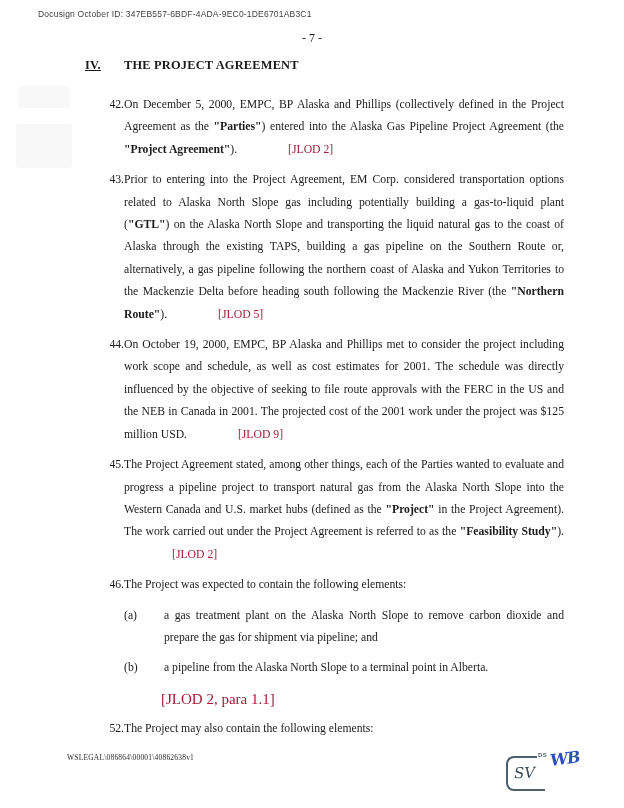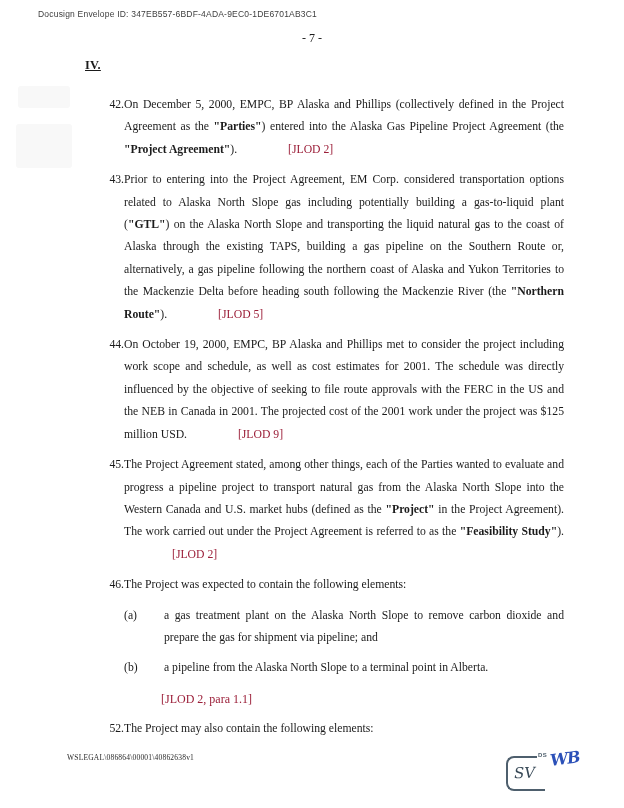--- a/index.html
+++ b/index.html
@@ -39,21 +39,21 @@
   .para, .subitem {
     display: flex; font-size: 11.7px; line-height: 22.4px;
     margin: 0 0 8px 0;
   }
   .pnum { width: 39px; flex: none; text-align: right; }
   .pbody { width: 440px; text-align: justify; }
   .subitem { margin-left: 39px; }
   .slabel { width: 40px; flex: none; }
   .sbody { width: 400px; text-align: justify; }
   .citation-line {
-    margin: 0 0 8px 39px; font-size: 12px; line-height: 22.4px;
+    margin: 0 0 8px 39px; font-size: 15px; line-height: 22.4px;
     color: var(--red);
     padding-left: 37px;
   }
   .b { font-weight: bold; }
   .red { color: var(--red); padding-left: 48px; }
 
   .footer-ref {
     position: absolute; left: 67px; top: 753px;
     font-size: 7.5px; color: #2a2a2a; letter-spacing: 0.2px;
   }
@@ -83,27 +83,28 @@
     font-size: 16px; color: var(--ink);
     letter-spacing: -1px; transform: rotate(-8deg);
   }
 </style>
 </head>
 <body style="--red: #9b1e38; --ink: #2b50b8; --stamp: #4e5f6d;">
 
 <div class="smudge s1"></div>
 <div class="smudge s2"></div>
 
-<div class="docusign-line">Docusign Envelope ID: 347EB557-6BDF-4ADA-9EC0-1DE6701AB3C1</div>
+<div class="docusign-line">Docusign October ID: 347EB557-6BDF-4ADA-9EC0-1DE6701AB3C1</div>
 
 <div class="page-number">- 7 -</div>
 
 <div class="content">
   <div class="heading">
     <span class="hnum">IV.</span>
+    <span>THE PROJECT AGREEMENT</span>
   </div>
   <div>
       <div class="para">
         <span class="pnum">42.</span>
         <div class="pbody"><span>On December 5, 2000, EMPC, BP Alaska and Phillips (collectively defined in the Project Agreement as the </span><span class="b ">"Parties"</span><span>) entered into the Alaska Gas Pipeline Project Agreement (the </span><span class="b ">"Project Agreement"</span><span>). </span><span class="red">[JLOD 2]</span></div>
       </div>
       <div class="para">
         <span class="pnum">43.</span>
         <div class="pbody"><span>Prior to entering into the Project Agreement, EM Corp. considered transportation options related to Alaska North Slope gas including potentially building a gas-to-liquid plant (</span><span class="b ">"GTL"</span><span>) on the Alaska North Slope and transporting the liquid natural gas to the coast of Alaska through the existing TAPS, building a gas pipeline on the Southern Route or, alternatively, a gas pipeline following the northern coast of Alaska and Yukon Territories to the Mackenzie Delta before heading south following the Mackenzie River (the </span><span class="b ">"Northern Route"</span><span>). </span><span class="red">[JLOD 5]</span></div>
       </div>

